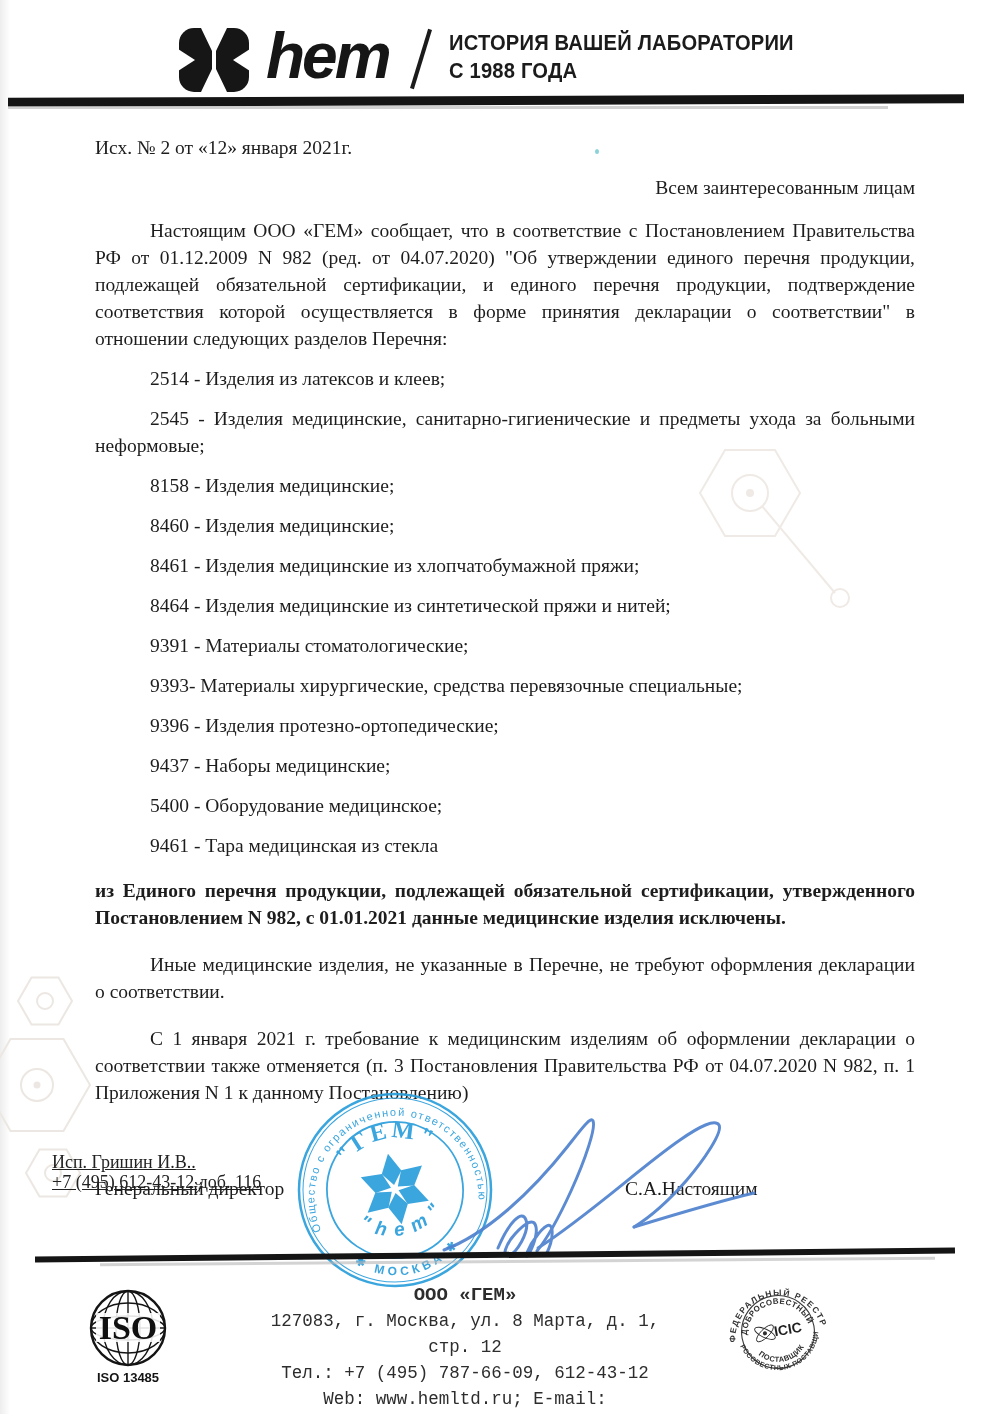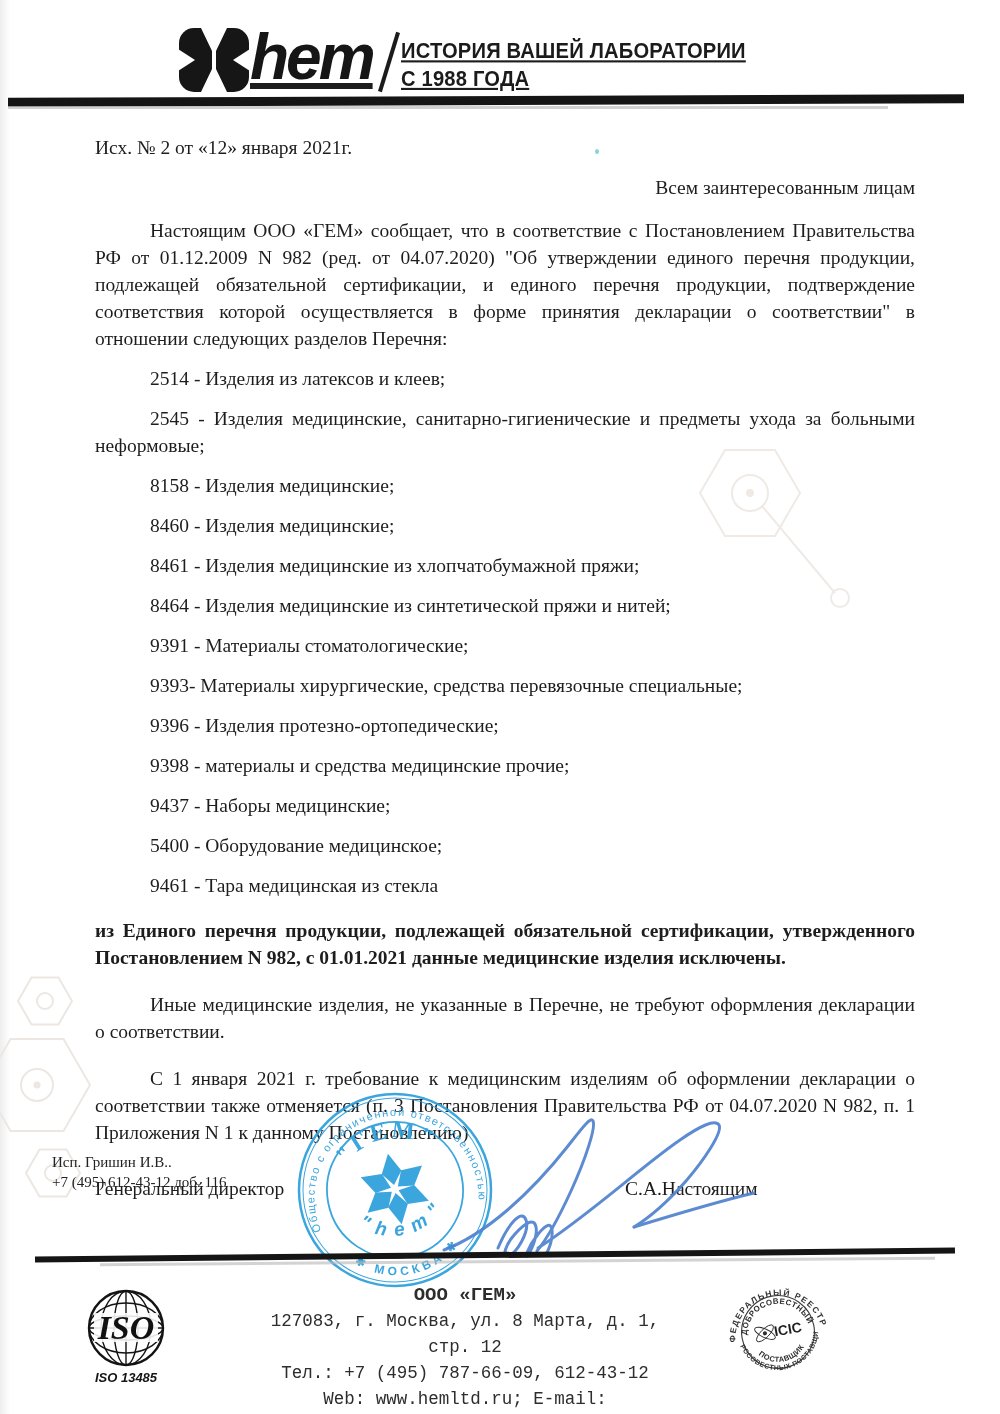--- a/index.html
+++ b/index.html
@@ -4,21 +4,21 @@
 <style>
   html,body{margin:0;padding:0;background:#e9e9e9;}
   .page{
     position:relative;width:1000px;height:1414px;margin:0 auto;
     background:#ffffff;overflow:hidden;
     font-family:"Liberation Serif", serif;color:#1d1d1d;
   }
   .edge-shade{position:absolute;left:0;top:0;width:10px;height:1414px;
     background:linear-gradient(to right, rgba(0,0,0,.07), rgba(0,0,0,0));}
   
-  .letterhead{position:absolute;left:178px;top:22px;display:flex;align-items:center;gap:0;text-decoration:underline;}
+  .letterhead{position:absolute;left:178px;top:22px;display:flex;align-items:flex-start;gap:16px;}
   .brand-logo{width:72px;height:72px;flex:0 0 auto;margin-top:2px;}
   .brand-word{font-family:"Liberation Sans",sans-serif;font-style:italic;font-weight:800;
     font-size:64px;line-height:72px;letter-spacing:-3px;color:#161616;transform:translateY(-2px);}
   .brand-slash{width:4px;height:62px;background:#1b1b1b;transform:rotate(17deg);margin:6px 10px 0 14px;}
   .tagline{font-family:"Liberation Sans",sans-serif;font-weight:700;font-size:21px;line-height:26px;
     color:#1b1b1b;margin-top:7px;letter-spacing:.2px;transform:scale(.96,1.06);transform-origin:left top;}
   .bar{position:absolute;background:#151515;}
   .bar-top{left:8px;top:96px;width:956px;height:9px;transform:rotate(-.22deg);}
   .bar-top-shadow{left:8px;top:106px;width:880px;height:3px;background:#b9b9b9;opacity:.65;position:absolute;}
   .bar-bottom{left:35px;top:1252px;width:920px;height:6px;transform:rotate(-.55deg);z-index:30;}
@@ -27,27 +27,27 @@
   
   .body-col{position:absolute;left:95px;top:134px;width:820px;font-size:19.5px;line-height:27px;}
   .ref-line{margin:0;}
   .addressee{margin:13px 0 0;text-align:right;}
   p.para{margin:16px 0 0;text-align:justify;text-indent:55px;}
   p.item{margin:13px 0 0;text-align:justify;text-indent:55px;}
   p.bold-para{margin:18px 0 0;font-weight:bold;text-align:justify;text-indent:0;}
   p.pl{margin:20px 0 0;text-align:justify;text-indent:55px;}
   .sig-title{position:absolute;left:95px;top:1178px;font-size:19.5px;}
   .sig-name{position:absolute;left:625px;top:1178px;font-size:19.5px;}
-  .executor{position:absolute;left:52px;top:1152px;font-size:15px;line-height:20px;color:#222;}
+  .executor{position:absolute;left:52px;top:1152px;font-size:18px;line-height:20px;color:#222;text-decoration:underline;}
   
   .stamp{position:absolute;left:295px;top:1090px;width:200px;height:200px;
     transform:rotate(-11deg);opacity:.93;z-index:20;}
   .signature{position:absolute;left:438px;top:1098px;width:322px;height:162px;z-index:22;}
   
-  .iso-block{position:absolute;left:78px;top:1286px;width:100px;text-align:left;font-style:italic;}
+  .iso-block{position:absolute;left:78px;top:1286px;width:100px;text-align:center;}
   .footer-center{position:absolute;left:250px;top:1282px;width:430px;text-align:center;
     font-family:Liberation Mono, monospace;color:#2d2d2d;}
   .footer-company{font-weight:700;font-size:19px;line-height:26px;}
   .footer-line{font-size:17.5px;line-height:26px;}
   .icic-badge{position:absolute;left:722px;top:1276px;width:112px;height:112px;transform:rotate(-10deg);}
   
   .wm{position:absolute;pointer-events:none;}
   .speck{position:absolute;border-radius:50%;}
 </style>
 </head>
@@ -102,21 +102,20 @@
     <p class="para">Настоящим ООО «ГЕМ» сообщает, что в соответствие с Постановлением Правительства РФ от 01.12.2009 N 982 (ред. от 04.07.2020) "Об утверждении единого перечня продукции, подлежащей обязательной сертификации, и единого перечня продукции, подтверждение соответствия которой осуществляется в форме принятия декларации о соответствии" в отношении следующих разделов Перечня:</p>
     <p class="item">2514 - Изделия из латексов и клеев;</p>
     <p class="item">2545 - Изделия медицинские, санитарно-гигиенические и предметы ухода за больными неформовые;</p>
     <p class="item">8158 - Изделия медицинские;</p>
     <p class="item">8460 - Изделия медицинские;</p>
     <p class="item">8461 - Изделия медицинские из хлопчатобумажной пряжи;</p>
     <p class="item">8464 - Изделия медицинские из синтетической пряжи и нитей;</p>
     <p class="item">9391 - Материалы стоматологические;</p>
     <p class="item">9393- Материалы хирургические, средства перевязочные специальные;</p>
     <p class="item">9396 - Изделия протезно-ортопедические;</p>
-    <p class="item">9398 - материалы и средства медицинские прочие;</p>
     <p class="item">9437 - Наборы медицинские;</p>
     <p class="item">5400 - Оборудование медицинское;</p>
     <p class="item">9461 - Тара медицинская из стекла</p>
     <p class="bold-para">из Единого перечня продукции, подлежащей обязательной сертификации, утвержденного Постановлением N 982, с 01.01.2021 данные медицинские изделия исключены.</p>
     <p class="pl">Иные медицинские изделия, не указанные в Перечне, не требуют оформления декларации о соответствии.</p>
     <p class="pl">С 1 января 2021 г. требование к медицинским изделиям об оформлении декларации о соответствии также отменяется (п. 3 Постановления Правительства РФ от 04.07.2020 N 982, п. 1 Приложения N 1 к данному Постановлению)</p>
   </div>
 
   <div class="sig-title">Генеральный директор</div>
   <div class="sig-name">С.А.Настоящим</div>

